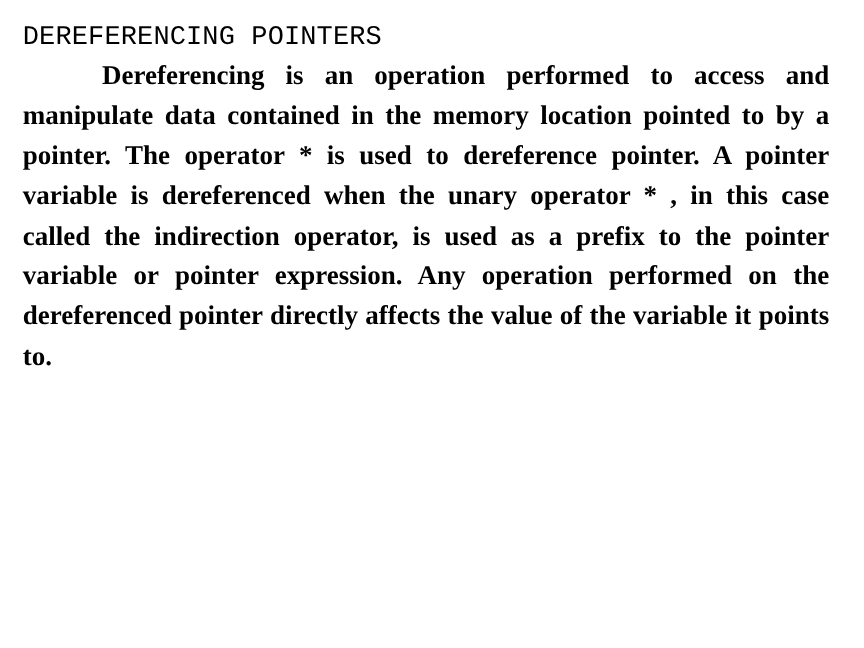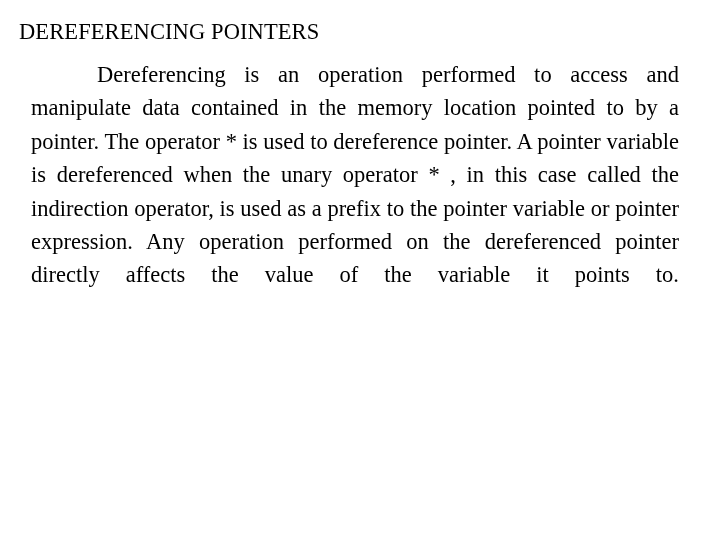--- a/index.html
+++ b/index.html
@@ -33,30 +33,31 @@
 
   .slide-title {
     font-size: 22.5px;
     line-height: 29px;
     font-weight: normal;
     text-align: left;
     letter-spacing: 0.1px;
     white-space: nowrap;
     margin: 0;
     padding: 0;
+    font-family: Liberation Mono, monospace;
   }
 
   .body-paragraph {
     font-size: 22.5px;
     line-height: 33.4px;
-    font-weight: normal;
+    font-weight: bold;
     text-align: justify;
     text-justify: inter-word;
     text-indent: 66px;
-    margin: 12px;
+    margin: 0;
     padding: 0;
     hyphens: none;
     word-spacing: 0px;
   }
 
   
   .body-paragraph::after {
     content: "";
     display: inline-block;
     width: 100%;

